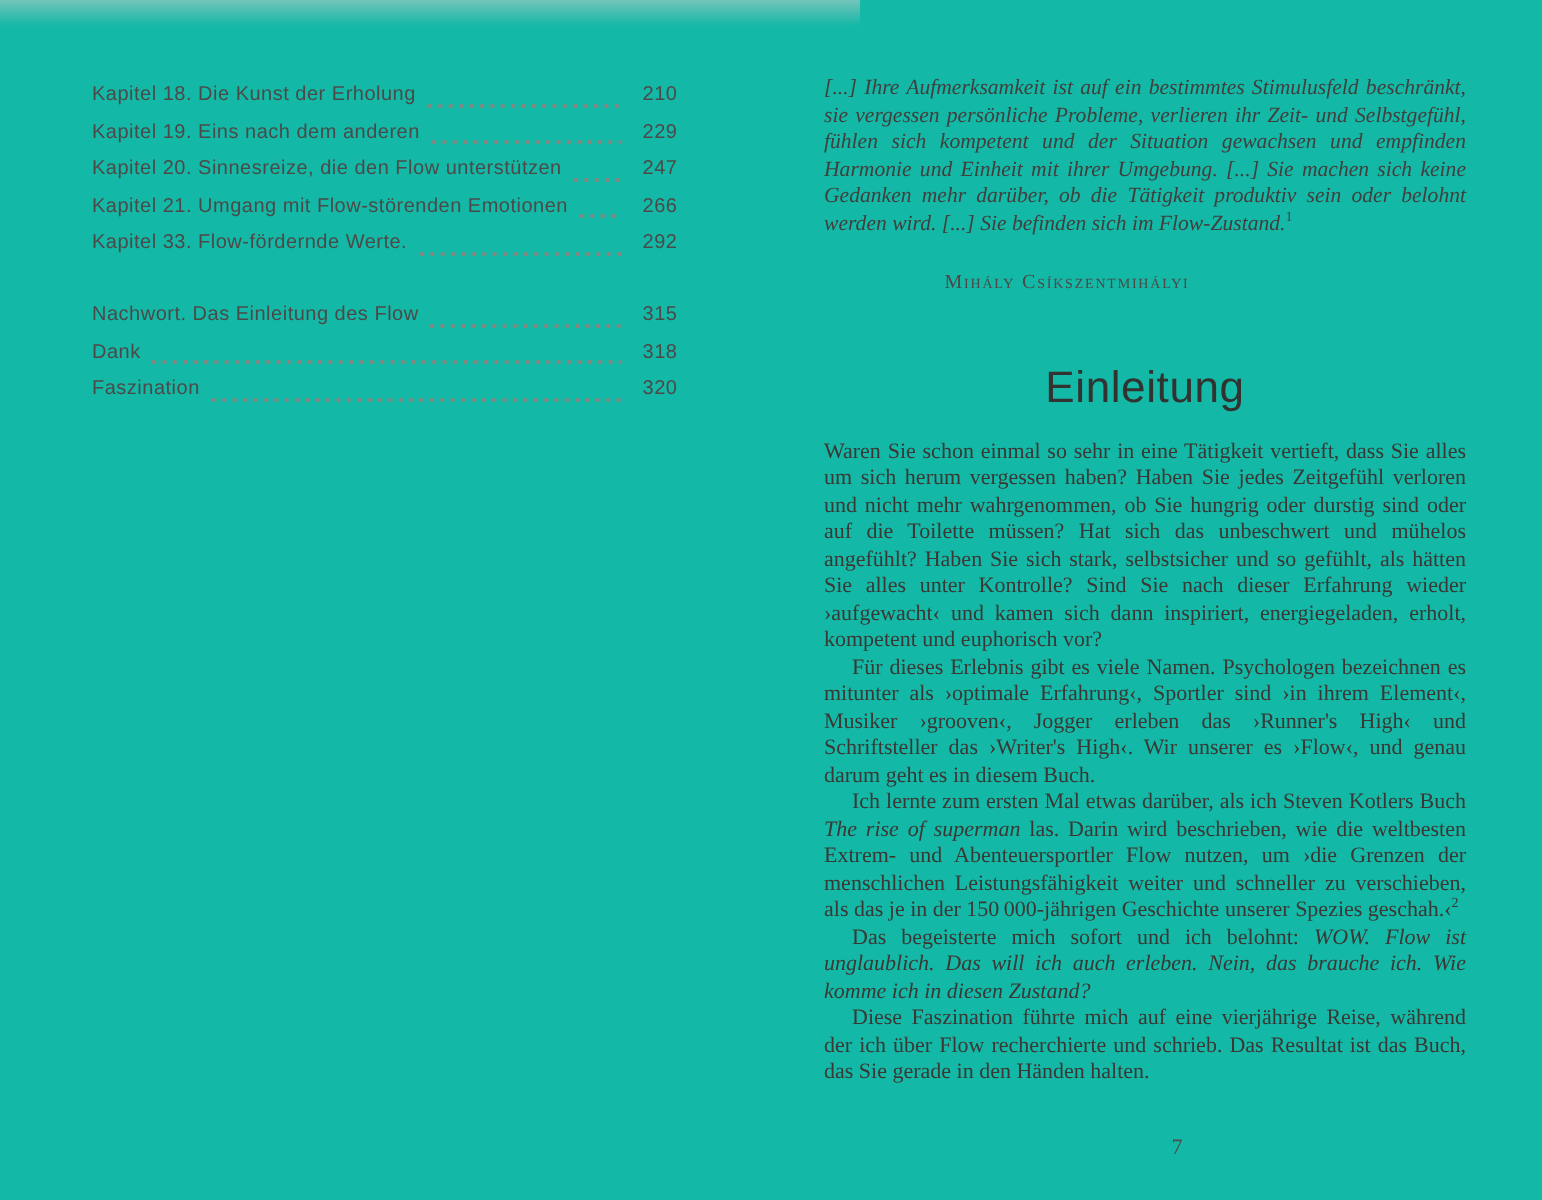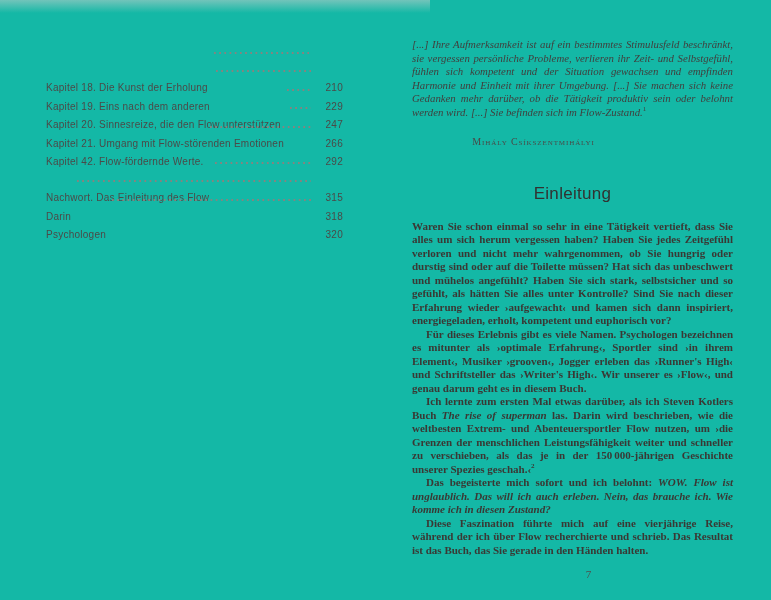--- a/index.html
+++ b/index.html
@@ -25,44 +25,44 @@
     display:flex;align-items:baseline;height:18.6px;line-height:18.6px;
     white-space:nowrap;
   }
   .toc-label{flex:0 0 auto;}
   .toc-leader{
     flex:1 1 auto;height:2px;margin:0 6px;align-self:flex-end;
     margin-bottom:4px;
     background-image:radial-gradient(circle at 1px 1px,#85847f 0.9px,transparent 1.25px);
     background-size:5.2px 2px;background-repeat:repeat-x;
   }
-  .toc-page{flex:0 0 26px;text-align:right;margin-top:40px;}
+  .toc-page{flex:0 0 26px;text-align:center;}
 
   
   .right-page{
     position:absolute;left:412px;top:38px;width:321px;color:#3a3937;
   }
   .epigraph{
     font-style:italic;font-size:10.8px;line-height:13.5px;
     text-align:justify;color:#413f3d;
   }
   .epigraph sup{font-size:7px;line-height:0;font-style:normal;}
   .attribution{
     margin-top:16px;text-align:center;padding-right:78px;
     font-style:normal;font-variant:small-caps;
     font-size:10px;letter-spacing:0.9px;color:#4a4947;
   }
   .chapter-heading{
     margin-top:32px;text-align:center;
     font-family:"Liberation Sans",sans-serif;
-    font-size:17px;line-height:26px;letter-spacing:0.3px;color:#323231;
+    font-size:22px;line-height:26px;letter-spacing:0.3px;color:#323231;
   }
   .intro-body{
     margin-top:13px;font-size:11px;line-height:13.5px;
-    text-align:justify;color:#3a3834;font-weight:bold;
+    text-align:justify;color:#3a3834;
   }
   .intro-body p{margin:0;text-indent:14px;}
   .intro-body p.no-indent{text-indent:0;}
   .intro-body .it{font-style:italic;}
   .intro-body sup{font-size:7px;line-height:0;}
   .page-number{
     position:absolute;left:428px;top:568px;width:321px;
     text-align:center;font-size:11px;color:#4f4e4c;
   }
 </style>
@@ -88,38 +88,38 @@
           <span class="toc-label">Kapitel 20. Sinnesreize, die den Flow unterstützen</span>
           <span class="toc-leader"></span>
           <span class="toc-page">247</span>
         </div>
         <div class="toc-row">
           <span class="toc-label">Kapitel 21. Umgang mit Flow-störenden Emotionen</span>
           <span class="toc-leader"></span>
           <span class="toc-page">266</span>
         </div>
         <div class="toc-row">
-          <span class="toc-label">Kapitel 42. Flow-fördernde Werte.</span>
+          <span class="toc-label">Kapitel 33. Flow-fördernde Werte.</span>
           <span class="toc-leader"></span>
           <span class="toc-page">292</span>
         </div>
       </div>
       <div class="toc-group">
         <div class="toc-row">
           <span class="toc-label">Nachwort. Das Einleitung des Flow</span>
           <span class="toc-leader"></span>
           <span class="toc-page">315</span>
         </div>
         <div class="toc-row">
-          <span class="toc-label">Darin</span>
+          <span class="toc-label">Dank</span>
           <span class="toc-leader"></span>
           <span class="toc-page">318</span>
         </div>
         <div class="toc-row">
-          <span class="toc-label">Psychologen</span>
+          <span class="toc-label">Faszination</span>
           <span class="toc-leader"></span>
           <span class="toc-page">320</span>
         </div>
       </div>
     </div>
 
   <div class="right-page">
     <div class="epigraph"><span>[...] Ihre Aufmerksamkeit ist auf ein bestimmtes Stimulusfeld beschränkt, sie vergessen persönliche Probleme, verlieren ihr Zeit- und Selbstgefühl, fühlen sich kompetent und der Situation gewachsen und empfinden Harmonie und Einheit mit ihrer Umgebung. [...] Sie machen sich keine Gedanken mehr darüber, ob die Tätigkeit produktiv sein oder belohnt werden wird. [...] Sie befinden sich im Flow-Zustand.</span><sup>1</sup>
       <div class="attribution">Mihály Csíkszentmihályi</div>
     </div>

